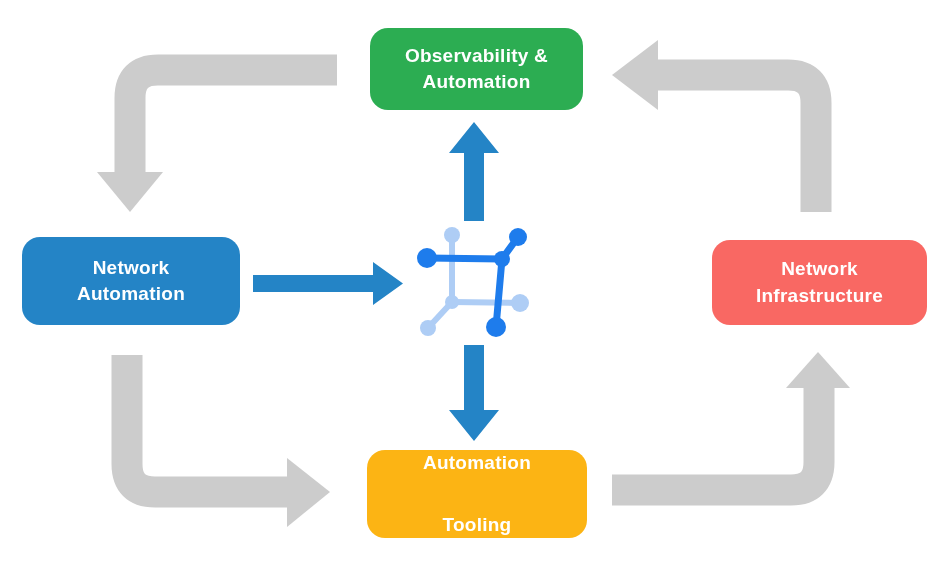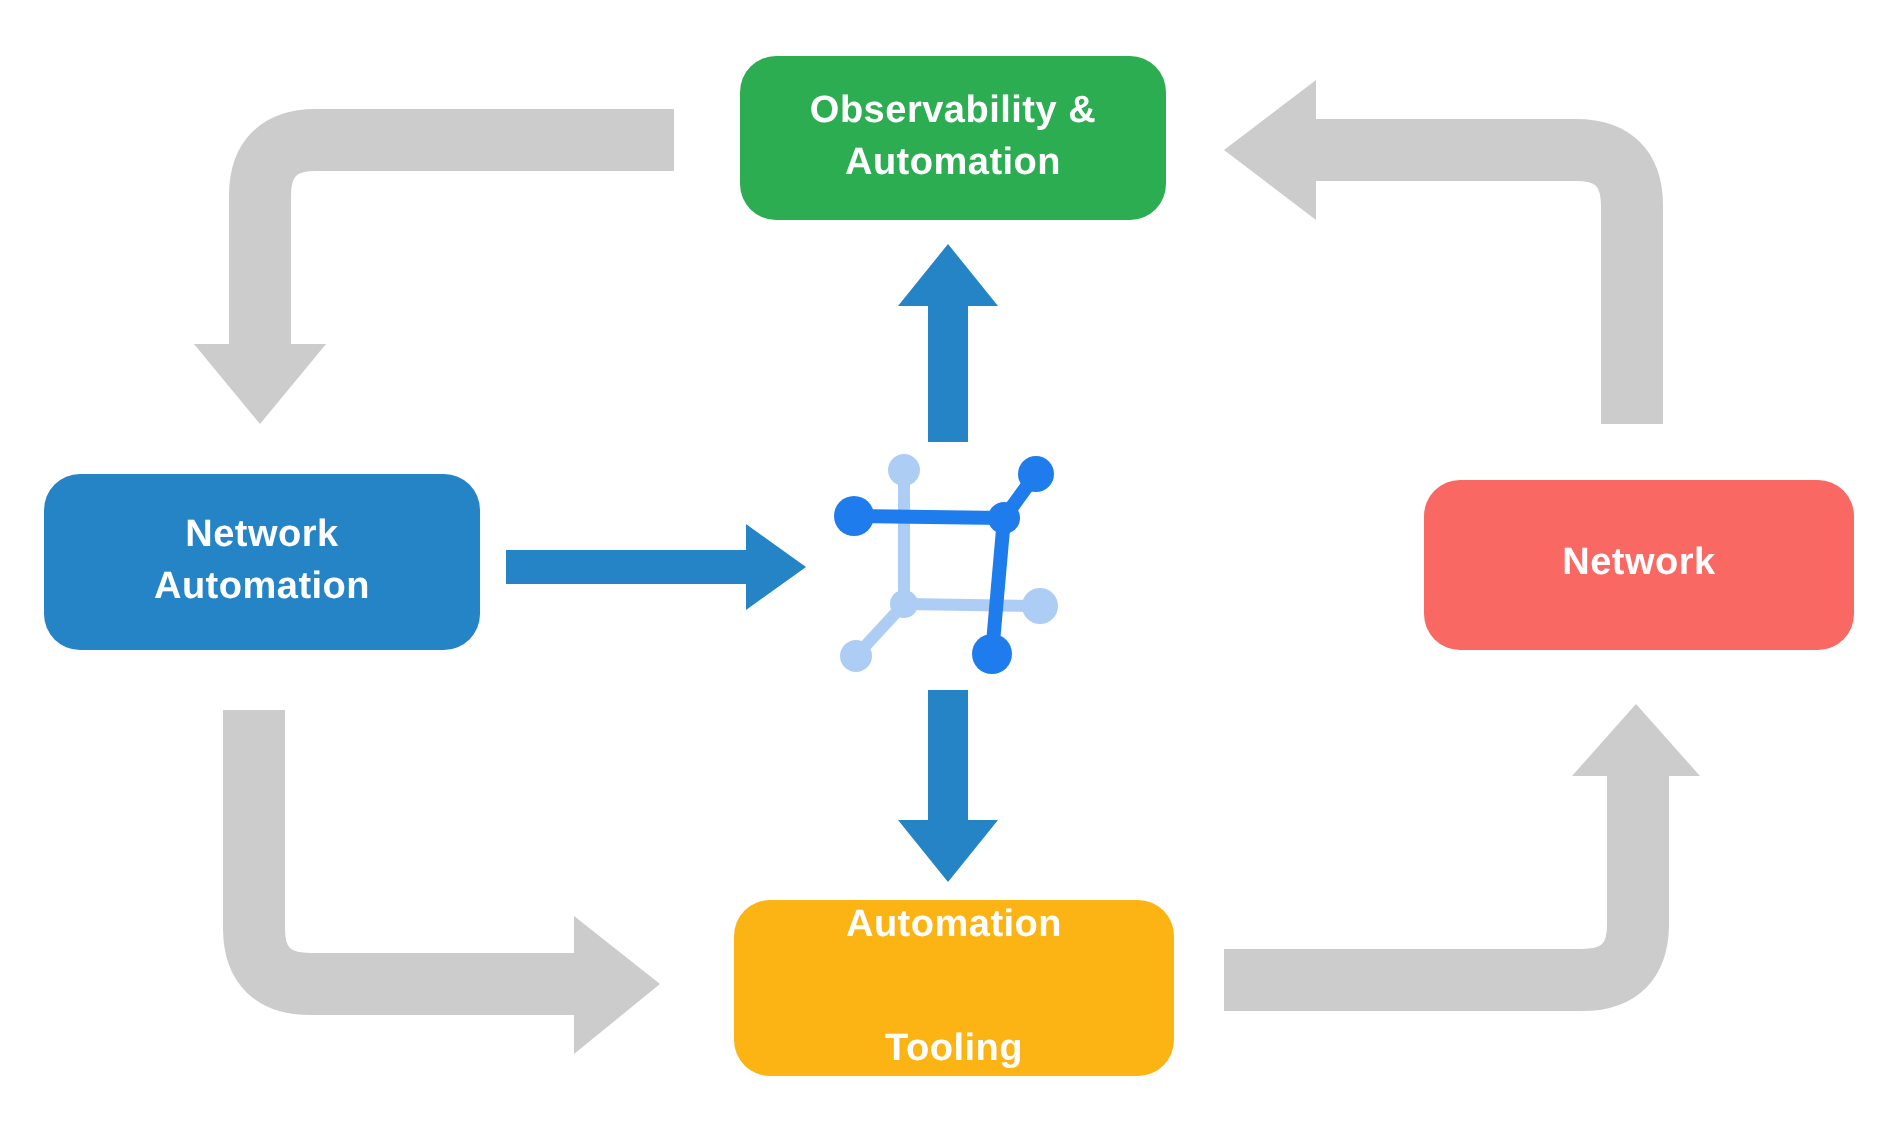--- a/index.html
+++ b/index.html
@@ -81,20 +81,21 @@
     <span>Automation</span>
   </div>
 
   <div class="node node-left" style="background-color: rgb(36, 132, 198);">
     <span>Network</span>
     <span>Automation</span>
   </div>
 
   <div class="node node-right" style="background-color: rgb(249, 104, 99);">
     <span>Network</span>
+    <span>Infrastructure</span>
   </div>
 
   <div class="node node-bottom" style="background-color: rgb(252, 180, 20);">
     <span>Automation</span>
     <span>Tooling</span>
   </div>
 
 </div>
 
 </body></html>

